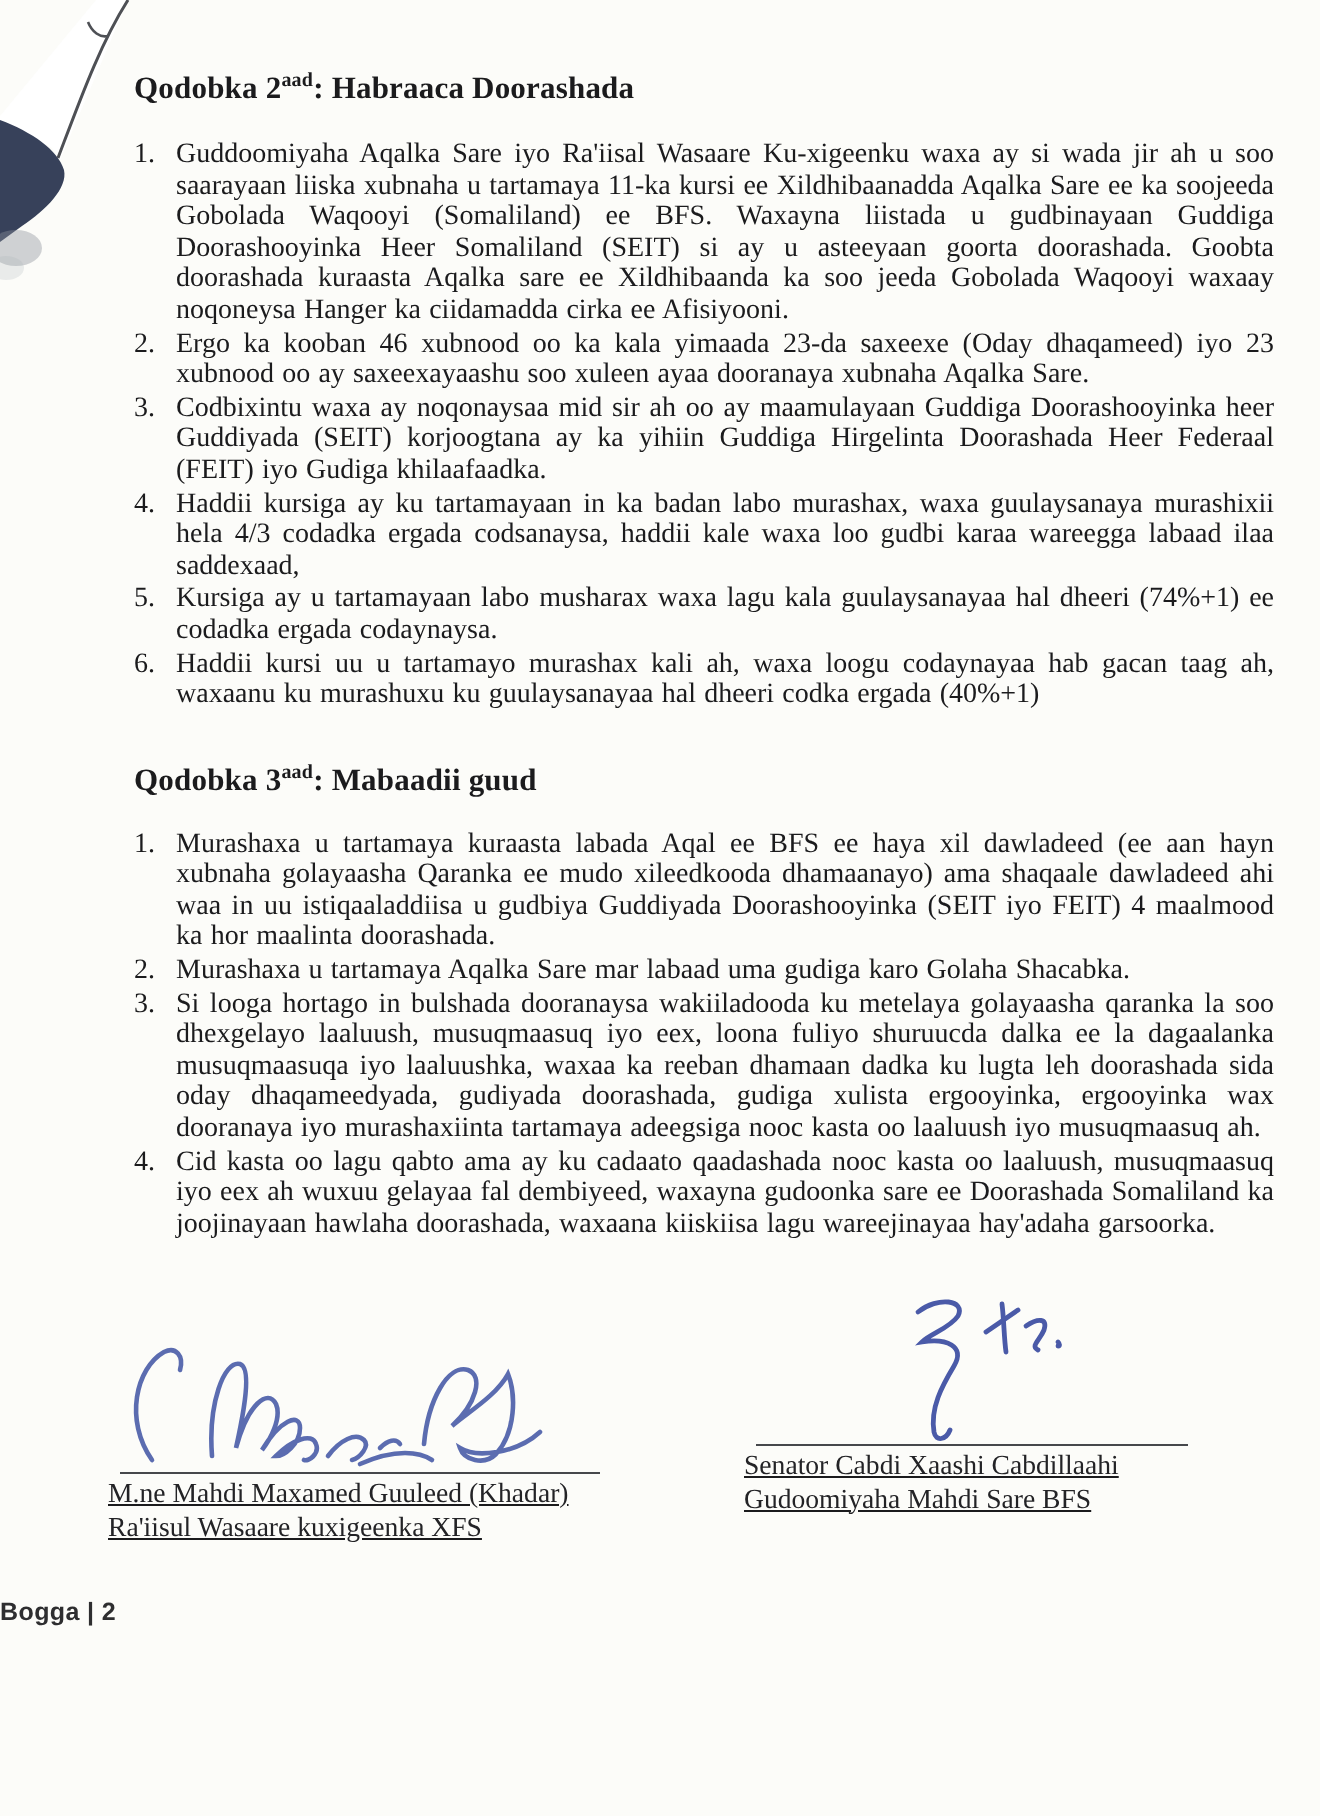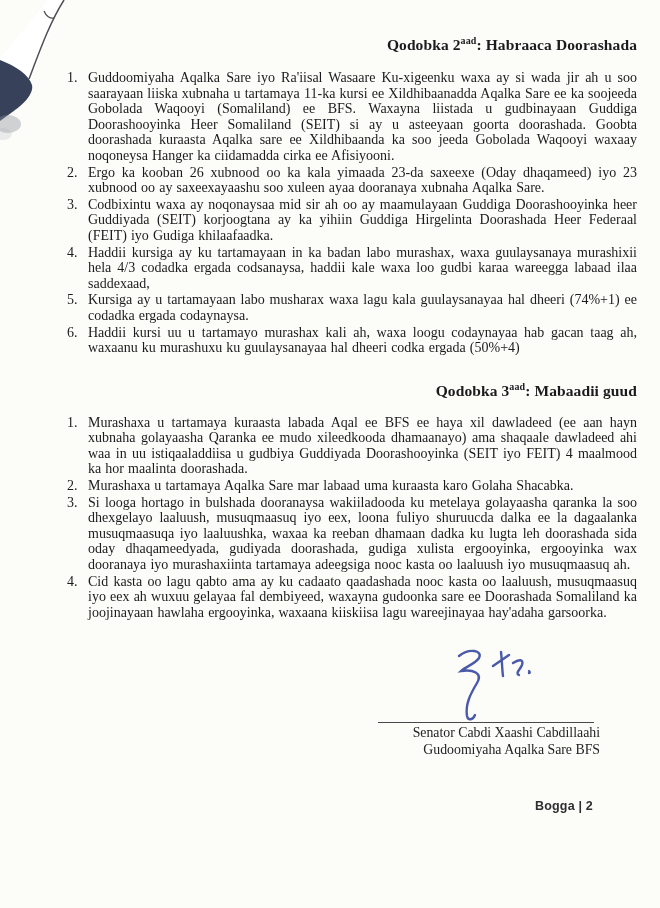--- a/index.html
+++ b/index.html
@@ -19,69 +19,68 @@
     left: 67px;
     top: 36px;
     width: 570px;
   }
   .heading {
     font-size: 15.5px;
     font-weight: bold;
     margin: 0 0 16px 0;
     line-height: 18px;
     letter-spacing: 0.1px;
-    text-align: right;
   }
   .heading .sup {
     font-size: 10px;
     vertical-align: super;
     font-weight: bold;
     line-height: 0;
   }
-  .heading.second { margin-top: 26px; margin-bottom: 15px; margin-left: 13px; }
+  .heading.second { margin-top: 26px; margin-bottom: 15px; }
   ol.numlist { list-style: none; margin: 0; padding: 0; }
   ol.numlist li {
     display: flex;
     margin: 0 0 1px 0;
   }
   ol.numlist .num {
     flex: 0 0 13px;
     margin-right: 8px;
     font-size: 14px;
     line-height: 15.6px;
     text-align: left;
   }
   ol.numlist .txt {
     flex: 1;
     font-size: 14px;
     line-height: 15.6px;
     text-align: justify;
     text-justify: inter-word;
     word-spacing: 0.6px;
   }
-  .sig-block { position: absolute; text-align: right; }
+  .sig-block { position: absolute; text-align: left; text-decoration: underline; }
   .sig-left  { left: 54px;  top: 672px; width: 252px; }
   .sig-right { left: 372px; top: 644px; width: 228px; }
   .sig-scrawl { display: block; margin: 0 auto; }
   .sig-line {
     border-top: 1.4px solid #46484c;
     margin: 0 6px 2px 6px;
     height: 0;
   }
   .sig-name, .sig-title {
     font-size: 13.8px;
     line-height: 16.5px;
     color: #232326;
   }
   .footer {
     position: absolute;
     top: 799px;
     left: 0;
     right: 67px;
-    text-align: right;
+    text-align: left;
     font-family: "Liberation Sans", sans-serif;
     font-size: 12.5px;
     font-weight: bold;
     color: #2e2e30;
     letter-spacing: 0.2px;
   }
 </style>
 </head>
 <body>
 
@@ -104,84 +103,99 @@
 
     <ol class="numlist">
 
         <li>
           <span class="num">1.</span>
           <span class="txt">Guddoomiyaha Aqalka Sare iyo Ra'iisal Wasaare Ku-xigeenku waxa ay si wada jir ah u soo saarayaan liiska xubnaha u tartamaya 11-ka kursi ee Xildhibaanadda Aqalka Sare ee ka soojeeda Gobolada Waqooyi (Somaliland) ee BFS. Waxayna liistada u gudbinayaan Guddiga Doorashooyinka Heer Somaliland (SEIT) si ay u asteeyaan goorta doorashada. Goobta doorashada kuraasta Aqalka sare ee Xildhibaanda ka soo jeeda Gobolada Waqooyi waxaay noqoneysa Hanger ka ciidamadda cirka ee Afisiyooni.</span>
         </li>
 
         <li>
           <span class="num">2.</span>
-          <span class="txt">Ergo ka kooban 26 xubnood oo ka kala yimaada 23-da saxeexe (Oday dhaqameed) iyo 23 xubnood oo ay saxeexayaashu soo xuleen ayaa dooranaya xubnaha Aqalka Sare.</span>
+          <span class="txt">Ergo ka kooban 46 xubnood oo ka kala yimaada 23-da saxeexe (Oday dhaqameed) iyo 23 xubnood oo ay saxeexayaashu soo xuleen ayaa dooranaya xubnaha Aqalka Sare.</span>
         </li>
 
         <li>
           <span class="num">3.</span>
           <span class="txt">Codbixintu waxa ay noqonaysaa mid sir ah oo ay maamulayaan Guddiga Doorashooyinka heer Guddiyada (SEIT) korjoogtana ay ka yihiin Guddiga Hirgelinta Doorashada Heer Federaal (FEIT) iyo Gudiga khilaafaadka.</span>
         </li>
 
         <li>
           <span class="num">4.</span>
           <span class="txt">Haddii kursiga ay ku tartamayaan in ka badan labo murashax, waxa guulaysanaya murashixii hela 4/3 codadka ergada codsanaysa, haddii kale waxa loo gudbi karaa wareegga labaad ilaa saddexaad,</span>
         </li>
 
         <li>
           <span class="num">5.</span>
           <span class="txt">Kursiga ay u tartamayaan labo musharax waxa lagu kala guulaysanayaa hal dheeri (74%+1) ee codadka ergada codaynaysa.</span>
         </li>
 
         <li>
           <span class="num">6.</span>
-          <span class="txt">Haddii kursi uu u tartamayo murashax kali ah, waxa loogu codaynayaa hab gacan taag ah, waxaanu ku murashuxu ku guulaysanayaa hal dheeri codka ergada (50%+4)</span>
+          <span class="txt">Haddii kursi uu u tartamayo murashax kali ah, waxa loogu codaynayaa hab gacan taag ah, waxaanu ku murashuxu ku guulaysanayaa hal dheeri codka ergada (40%+1)</span>
         </li>
       </ol>
 
     <div class="heading second">
       <span>Qodobka 3</span><span class="sup">aad</span><span>: Mabaadii guud</span>
     </div>
 
     <ol class="numlist">
 
         <li>
           <span class="num">1.</span>
           <span class="txt">Murashaxa u tartamaya kuraasta labada Aqal ee BFS ee haya xil dawladeed (ee aan hayn xubnaha golayaasha Qaranka ee mudo xileedkooda dhamaanayo) ama shaqaale dawladeed ahi waa in uu istiqaaladdiisa u gudbiya Guddiyada Doorashooyinka (SEIT iyo FEIT) 4 maalmood ka hor maalinta doorashada.</span>
         </li>
 
         <li>
           <span class="num">2.</span>
-          <span class="txt">Murashaxa u tartamaya Aqalka Sare mar labaad uma kuraasta karo Golaha Shacabka.</span>
+          <span class="txt">Murashaxa u tartamaya Aqalka Sare mar labaad uma gudiga karo Golaha Shacabka.</span>
         </li>
 
         <li>
           <span class="num">3.</span>
           <span class="txt">Si looga hortago in bulshada dooranaysa wakiiladooda ku metelaya golayaasha qaranka la soo dhexgelayo laaluush, musuqmaasuq iyo eex, loona fuliyo shuruucda dalka ee la dagaalanka musuqmaasuqa iyo laaluushka, waxaa ka reeban dhamaan dadka ku lugta leh doorashada sida oday dhaqameedyada, gudiyada doorashada, gudiga xulista ergooyinka, ergooyinka wax dooranaya iyo murashaxiinta tartamaya adeegsiga nooc kasta oo laaluush iyo musuqmaasuq ah.</span>
         </li>
 
         <li>
           <span class="num">4.</span>
-          <span class="txt">Cid kasta oo lagu qabto ama ay ku cadaato qaadashada nooc kasta oo laaluush, musuqmaasuq iyo eex ah wuxuu gelayaa fal dembiyeed, waxayna gudoonka sare ee Doorashada Somaliland ka joojinayaan hawlaha ergooyinka, waxaana kiiskiisa lagu wareejinayaa hay'adaha garsoorka.</span>
+          <span class="txt">Cid kasta oo lagu qabto ama ay ku cadaato qaadashada nooc kasta oo laaluush, musuqmaasuq iyo eex ah wuxuu gelayaa fal dembiyeed, waxayna gudoonka sare ee Doorashada Somaliland ka joojinayaan hawlaha doorashada, waxaana kiiskiisa lagu wareejinayaa hay'adaha garsoorka.</span>
         </li>
       </ol>
 
   </div>
 
+  <div class="sig-block sig-left">
+    <svg class="sig-scrawl" width="240" height="64" viewBox="0 0 240 64">
+      <g fill="none" stroke="#5b6cb0" stroke-width="2.3" stroke-linecap="round">
+        <path d="M16,58 C2,38 8,12 22,4 C28,1 32,6 30,13"></path>
+        <path d="M46,56 C44,30 52,8 60,10 C66,12 62,34 58,52 C64,30 74,22 78,30 C81,37 75,48 71,53 C80,38 90,34 90,42 C90,50 82,56 78,56 C86,48 96,44 98,50 C100,55 94,59 92,58"></path>
+        <path d="M104,56 C110,48 118,44 122,48 C125,51 120,57 116,58"></path>
+        <path d="M130,52 C134,48 138,47 140,50"></path>
+        <path d="M152,50 C154,28 164,10 174,13 C182,16 178,30 166,41 C174,34 188,26 194,15 C198,25 198,44 188,55 C182,61 172,58 170,52 C178,57 198,55 210,44"></path>
+        <path d="M120,60 C138,52 150,54 156,58"></path>
+      </g>
+    </svg>
+    <div class="sig-line"></div>
+    <div class="sig-name">M.ne Mahdi Maxamed Guuleed (Khadar)</div>
+    <div class="sig-title">Ra'iisul Wasaare kuxigeenka XFS</div>
+  </div>
 
   <div class="sig-block sig-right">
     <svg class="sig-scrawl" width="130" height="78" viewBox="0 0 130 78">
       <g fill="none" stroke="#4a5aa8" stroke-width="2.4" stroke-linecap="round">
         <path d="M38,12 C48,4 62,6 58,14 C54,20 44,23 40,27 C52,25 62,29 56,39 C50,49 44,60 46,72 C47,77 52,76 54,71"></path>
         <path d="M72,22 L88,11"></path>
         <path d="M80,8 C81,16 81,25 82,32"></path>
         <path d="M92,19 C98,15 103,15 101,21 C99,26 94,29 98,31"></path>
         <path d="M108,27 C109,28 109,29 108,29"></path>
       </g>
     </svg>
     <div class="sig-line"></div>
     <div class="sig-name">Senator Cabdi Xaashi Cabdillaahi</div>
-    <div class="sig-title">Gudoomiyaha Aqalka Sare BFS</div>
+    <div class="sig-title">Gudoomiyaha Mahdi Sare BFS</div>
   </div>
 
   <div class="footer">Bogga | 2</div>
 
 </div>
 
 </body></html>

